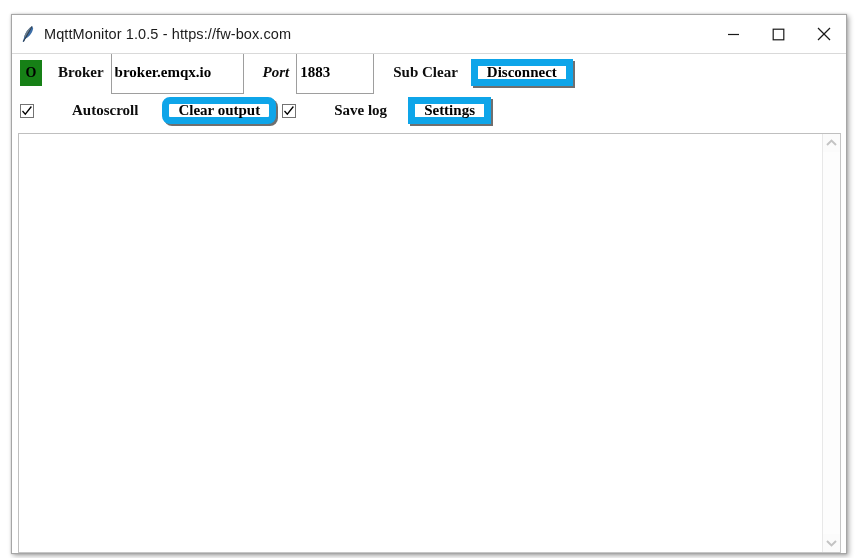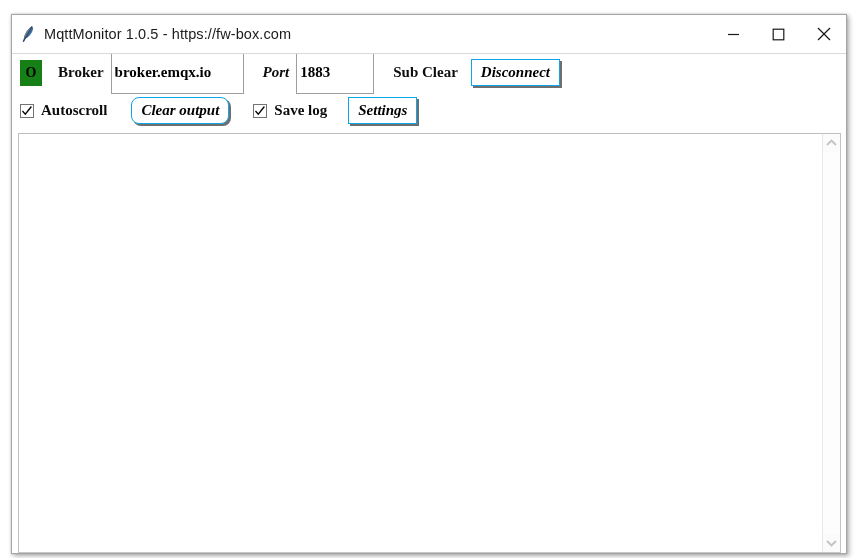--- a/index.html
+++ b/index.html
@@ -130,44 +130,44 @@
   }
 
   #broker-input { width: 133px; }
   #port-input   { width: 78px; }
   #subtopic-input { width: 249px; }
 
   
   .tk-button {
     position: relative;
     background: #ffffff;
-    border: 1px solid #0ea5e9;
+    border: 7px solid #0ea5e9;
     box-shadow: 2px 2px 0 #6f6f6f;
     box-sizing: border-box;
     font-size: 15px;
     font-weight: bold;
     color: #000000;
     font-family: "Liberation Serif", serif;
     height: 27px;
     padding: 0 9px;
     cursor: default;
     white-space: nowrap;
     flex: 0 0 auto;
     display: inline-flex;
     align-items: center;
     justify-content: center;
-    font-style: italic;
   }
 
   
   .tk-check {
     display: inline-flex;
     align-items: center;
     flex: 0 0 auto;
     cursor: default;
+    gap: 31px;
   }
   .check-box {
     width: 14px;
     height: 14px;
     border: 1px solid #737373;
     background: #ffffff;
     box-sizing: border-box;
     position: relative;
     flex: 0 0 auto;
   }
@@ -303,21 +303,21 @@
           <span class="check-box">
             <svg width="12" height="12" viewBox="0 0 12 12" style="display: block;">
               <path d="M1.5 6 L4.3 9.2 L10.4 1.5" fill="none" stroke="#000000" stroke-width="1.3"></path>
             </svg>
           </span>
           <span class="check-label">Autoscroll</span>
         </div>
 
         <button class="tk-button" style="margin-left:24px;border-radius:8px;">Clear output</button>
 
-        <div class="tk-check" style="margin-left:24px;">
+        <div class="tk-check" style="margin-left:6px;">
           <span class="check-box">
             <svg width="12" height="12" viewBox="0 0 12 12" style="display: block;">
               <path d="M1.5 6 L4.3 9.2 L10.4 1.5" fill="none" stroke="#000000" stroke-width="1.3"></path>
             </svg>
           </span>
           <span class="check-label">Save log</span>
         </div>
 
         <button class="tk-button" style="margin-left:21px;">Settings</button>
       </div>

